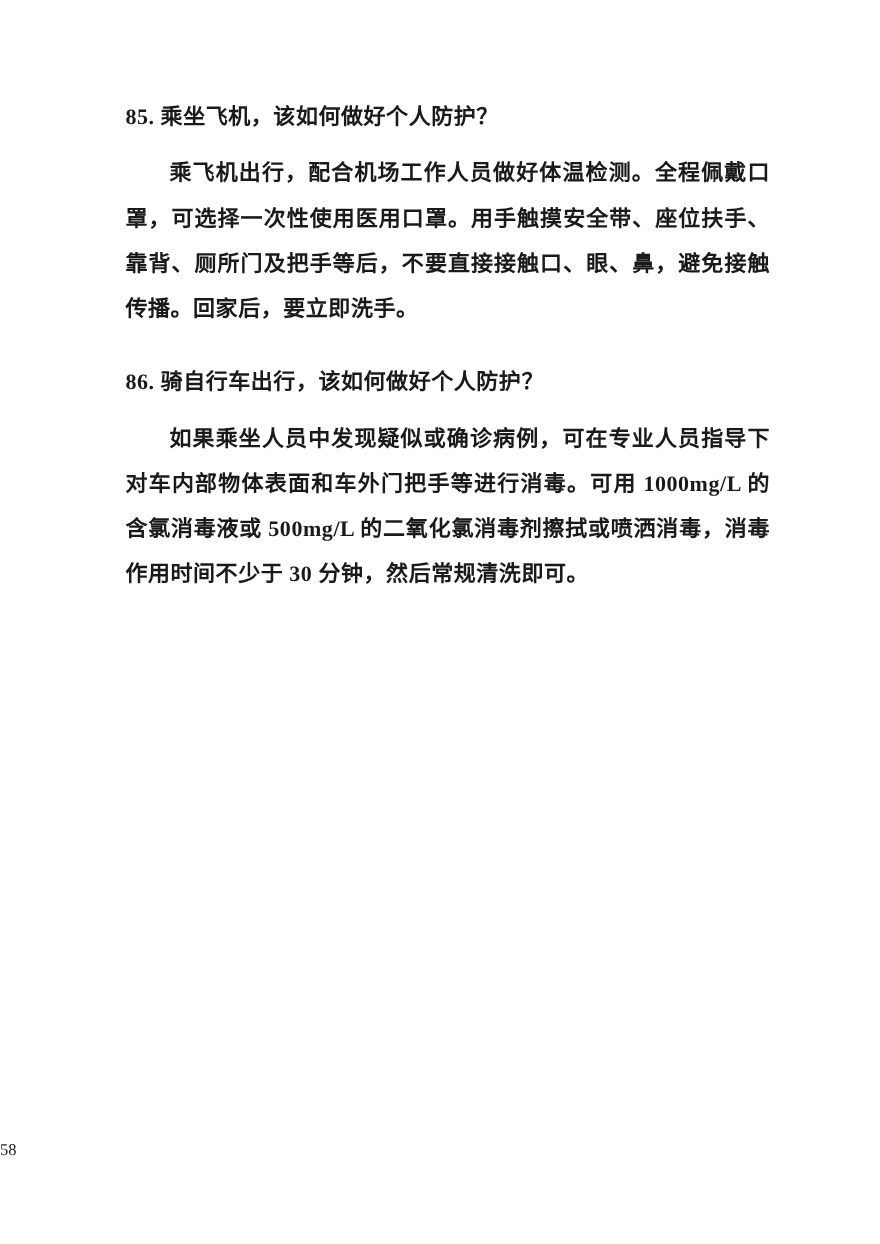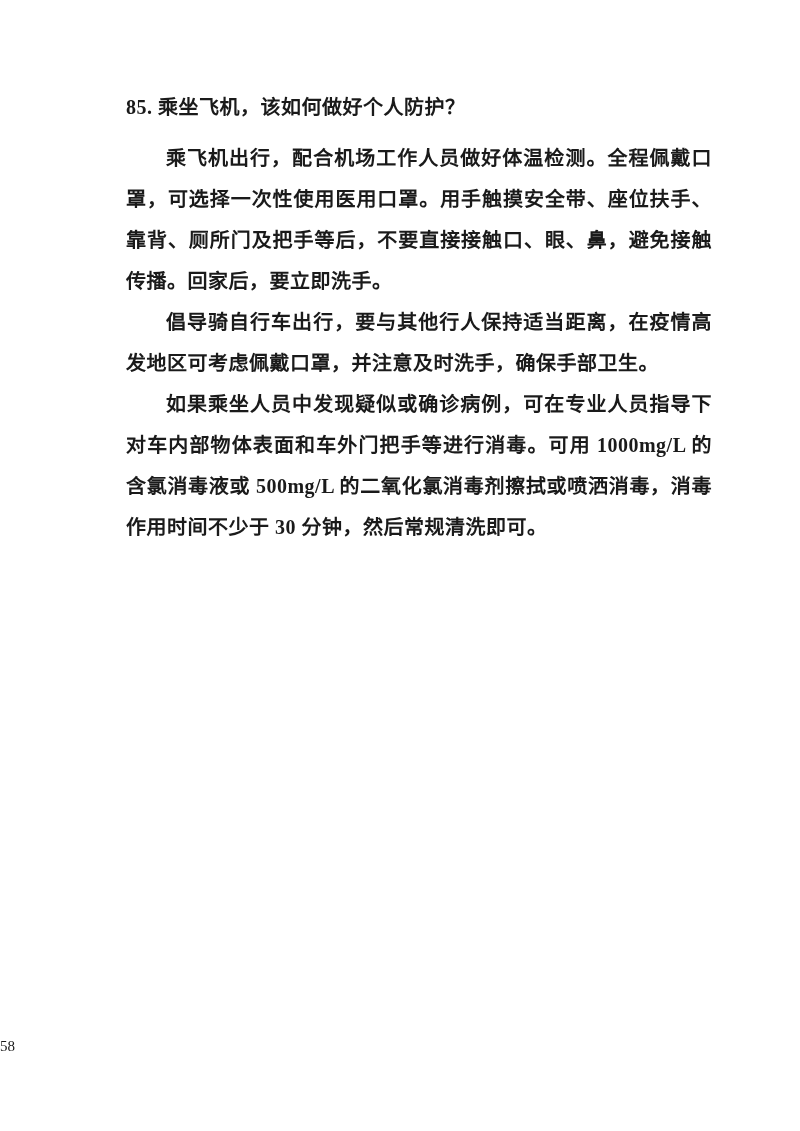--- a/index.html
+++ b/index.html
@@ -12,21 +12,21 @@
     width: 800px;
     height: 1131px;
     background: #ffffff;
     overflow: hidden;
     font-family: "Liberation Serif", "DejaVu Serif", serif;
     color: #1a1a1a;
   }
   .content {
     position: absolute;
     top: 93px;
-    left: 126px;
+    left: 114px;
     width: 586px;
   }
   .faq-section .question {
     font-size: 20px;
     font-weight: bold;
     line-height: 28px;
     margin: 32px 0 17px 0;
     letter-spacing: 0.5px;
   }
   .faq-section:first-child .question {
@@ -59,21 +59,21 @@
 
 <div class="page">
   <main class="content">
 
     <section class="faq-section">
       <h2 class="question">85. 乘坐飞机，该如何做好个人防护？</h2>
       <p class="answer">乘飞机出行，配合机场工作人员做好体温检测。全程佩戴口罩，可选择一次性使用医用口罩。用手触摸安全带、座位扶手、靠背、厕所门及把手等后，不要直接接触口、眼、鼻，避免接触传播。回家后，要立即洗手。</p>
     </section>
 
     <section class="faq-section">
-      <p class="answer">倡导骑自行车出行，要与其他行人保持适当距离，在疫情高发地区可考虑佩戴口罩，并注意及时洗手，确保手部卫生。</p>
+      <h2 class="question">86. 骑自行车出行，该如何做好个人防护？</h2>
     </section>
 
     <section class="faq-section">
       <p class="answer">如果乘坐人员中发现疑似或确诊病例，可在专业人员指导下对车内部物体表面和车外门把手等进行消毒。可用 1000mg/L 的含氯消毒液或 500mg/L 的二氧化氯消毒剂擦拭或喷洒消毒，消毒作用时间不少于 30 分钟，然后常规清洗即可。</p>
     </section>
 
   </main>
 
   <footer class="page-footer">
     <span class="page-number">58</span>

